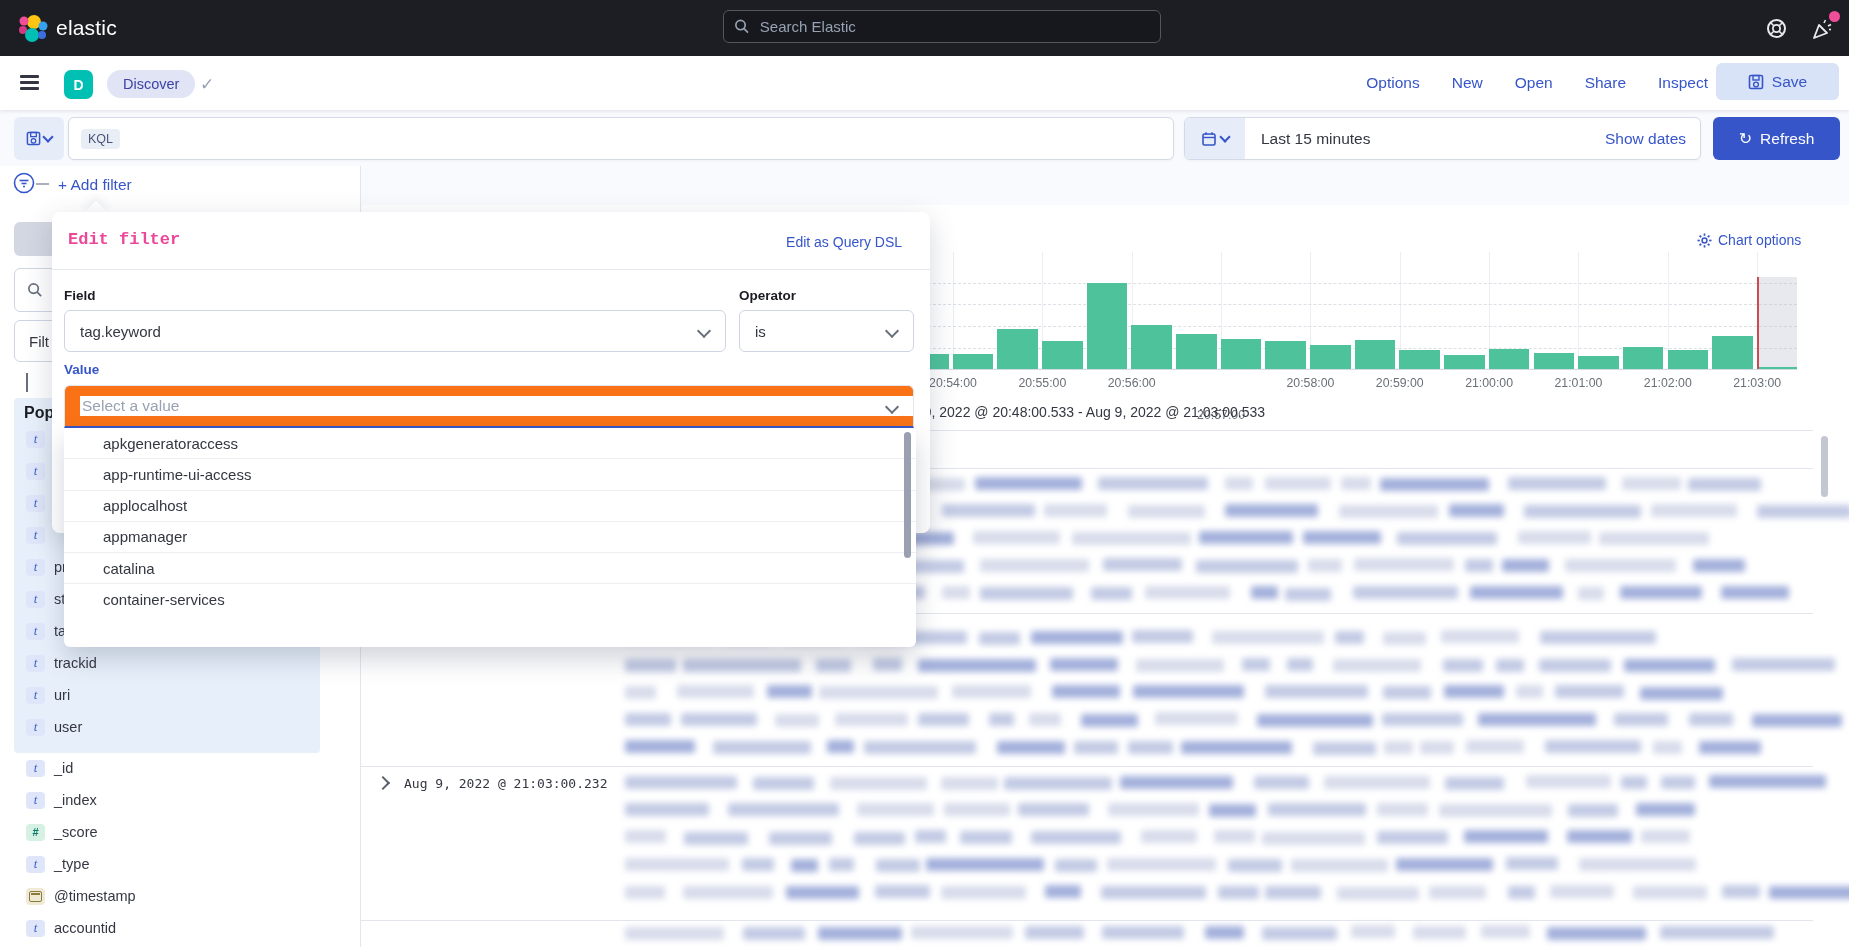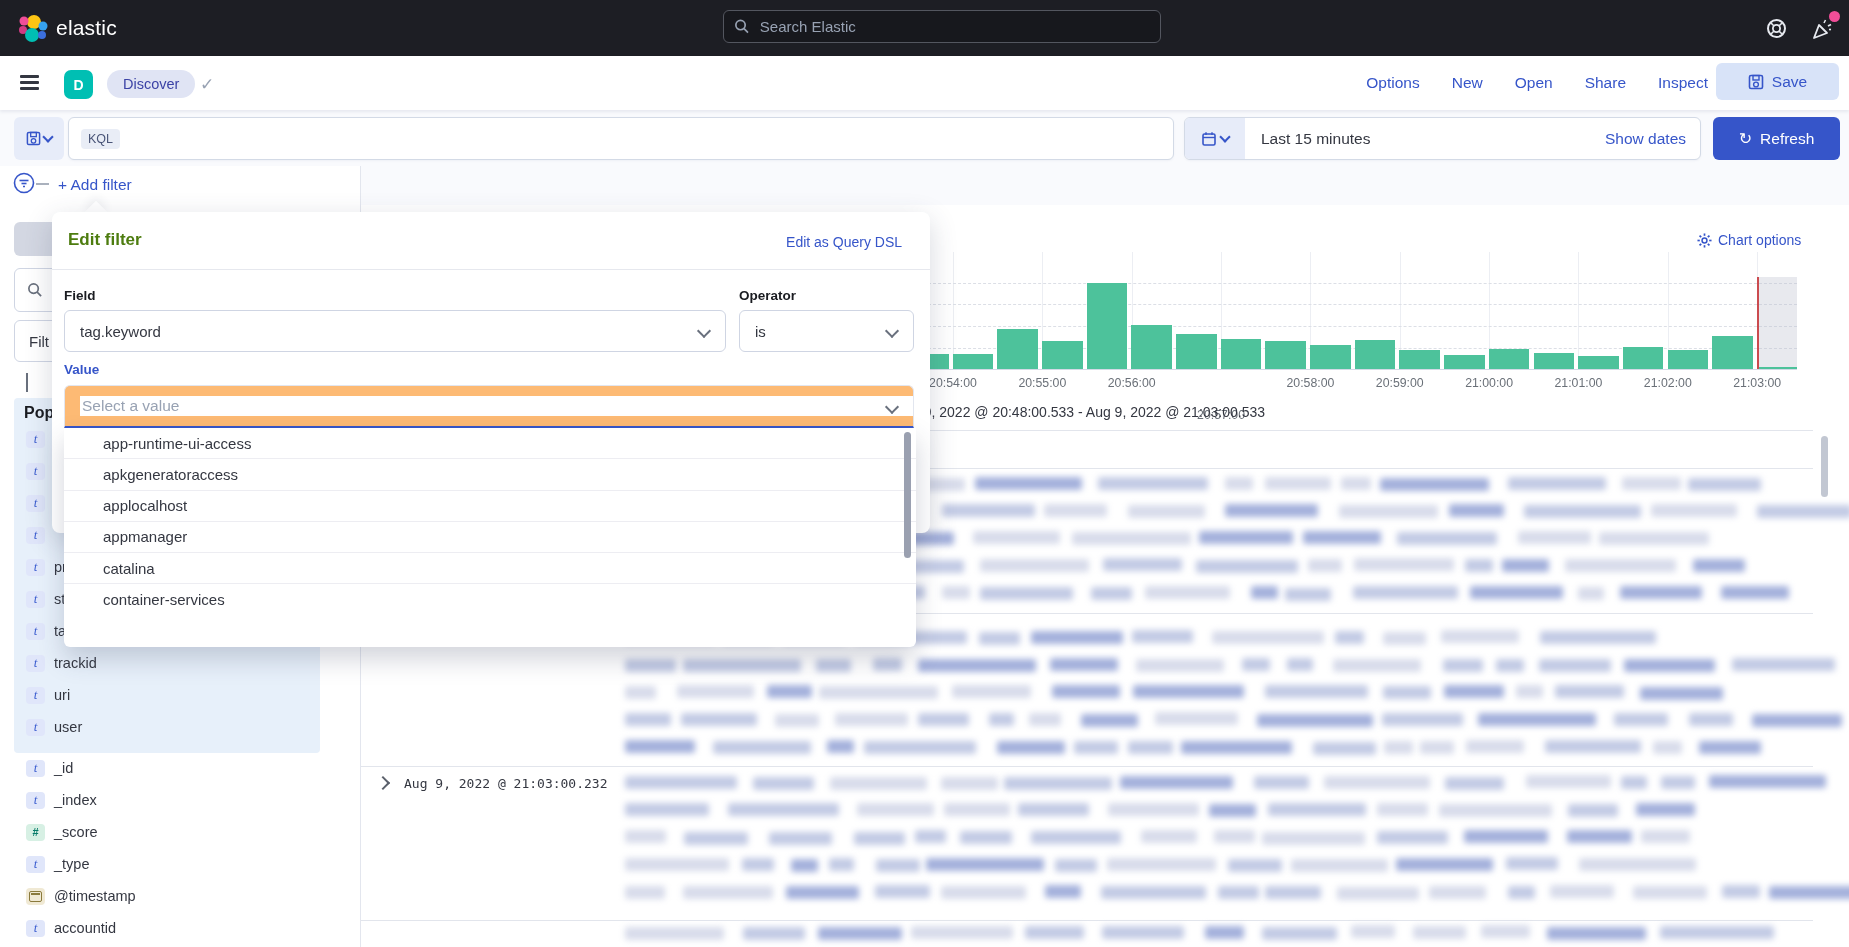--- a/index.html
+++ b/index.html
@@ -95,29 +95,29 @@
   .doc-expand{position:absolute;left:378px;width:8px;height:8px;border-top:2px solid #5a606b;border-right:2px solid #5a606b;
     transform:rotate(45deg);z-index:2;cursor:pointer;}
   .blurseg{position:absolute;height:13px;border-radius:2px;filter:blur(3px);z-index:2;}
   .vscroll{position:absolute;border-radius:4px;background:#c2c7d2;z-index:4;}
 
   
   .popover{position:absolute;left:52px;top:212px;width:878px;height:321px;background:#fff;border-radius:8px;
     box-shadow:0 8px 28px rgba(50,60,90,.20);z-index:40;}
   .caret{position:absolute;left:88px;top:204px;width:16px;height:16px;background:#fff;transform:rotate(45deg);z-index:39;
     box-shadow:-3px -3px 8px rgba(50,60,90,.08);}
-  .pop-title{position:absolute;left:16px;top:18px;font-size:17px;font-weight:bold;color:#4d7c0f;}
+  .pop-title{position:absolute;left:16px;top:18px;font-size:17px;font-weight:bold;color:#ec4899;font-family:Liberation Mono, monospace;}
   .pop-dsl{position:absolute;right:28px;top:22px;font-size:14px;color:var(--accent,#3655c9);cursor:pointer;}
   .pop-div{position:absolute;left:0;top:57px;width:100%;height:1px;background:#e6e8ee;}
   .pop-label{position:absolute;font-size:13.5px;font-weight:bold;color:#1a1c21;}
   .combo{position:absolute;height:42px;border:1px solid #cfd5e3;border-radius:6px;background:#fff;box-sizing:border-box;
     font-size:15px;color:#343741;display:flex;align-items:center;padding-left:15px;cursor:pointer;}
   .chev{width:8px;height:8px;border-right:2px solid #69707d;border-bottom:2px solid #69707d;transform:rotate(45deg);}
   .combo .chev{position:absolute;right:16px;top:15px;}
-  .value-input{position:absolute;left:12px;top:173px;width:850px;height:43px;box-sizing:border-box;background:#fdba74;
+  .value-input{position:absolute;left:12px;top:173px;width:850px;height:43px;box-sizing:border-box;background:#f97316;
     border:1px solid #e2e6ef;border-bottom:2px solid var(--accent,#3655c9);border-radius:6px 6px 0 0;
     display:flex;align-items:center;padding-left:15px;}
   .value-input input{border:none;outline:none;font-size:15.5px;flex:1;color:#343741;font-family:"Liberation Sans",sans-serif;}
   .value-input input::placeholder{color:#98a2b3;}
   .value-input .chev{position:absolute;right:16px;top:16px;}
 
   .dropdown{position:absolute;left:64px;top:428px;width:852px;height:219px;background:#fff;border-radius:0 0 6px 6px;
     box-shadow:0 12px 26px rgba(50,60,90,.22);z-index:50;overflow:hidden;}
   .option{height:31.28px;display:flex;align-items:center;padding-left:39px;font-size:15px;color:#343741;
     border-bottom:1px solid #ededf2;box-sizing:border-box;cursor:pointer;}
@@ -636,22 +636,22 @@
     </div>
     <div class="pop-label" style="left:12px;top:150px;color:var(--accent,#3655c9);">Value</div>
     <div class="value-input">
       <input type="text" placeholder="Select a value" style="">
       <span class="chev"></span>
     </div>
   </div>
 
   <div class="dropdown">
     <div id="dd-options">
+        <div class="option">apkgeneratoraccess</div>
         <div class="option">app-runtime-ui-access</div>
-        <div class="option">apkgeneratoraccess</div>
         <div class="option">applocalhost</div>
         <div class="option">appmanager</div>
         <div class="option">catalina</div>
         <div class="option">container-services</div>
       </div>
     <div class="dd-scroll"></div>
   </div>
 
 </div>
 

